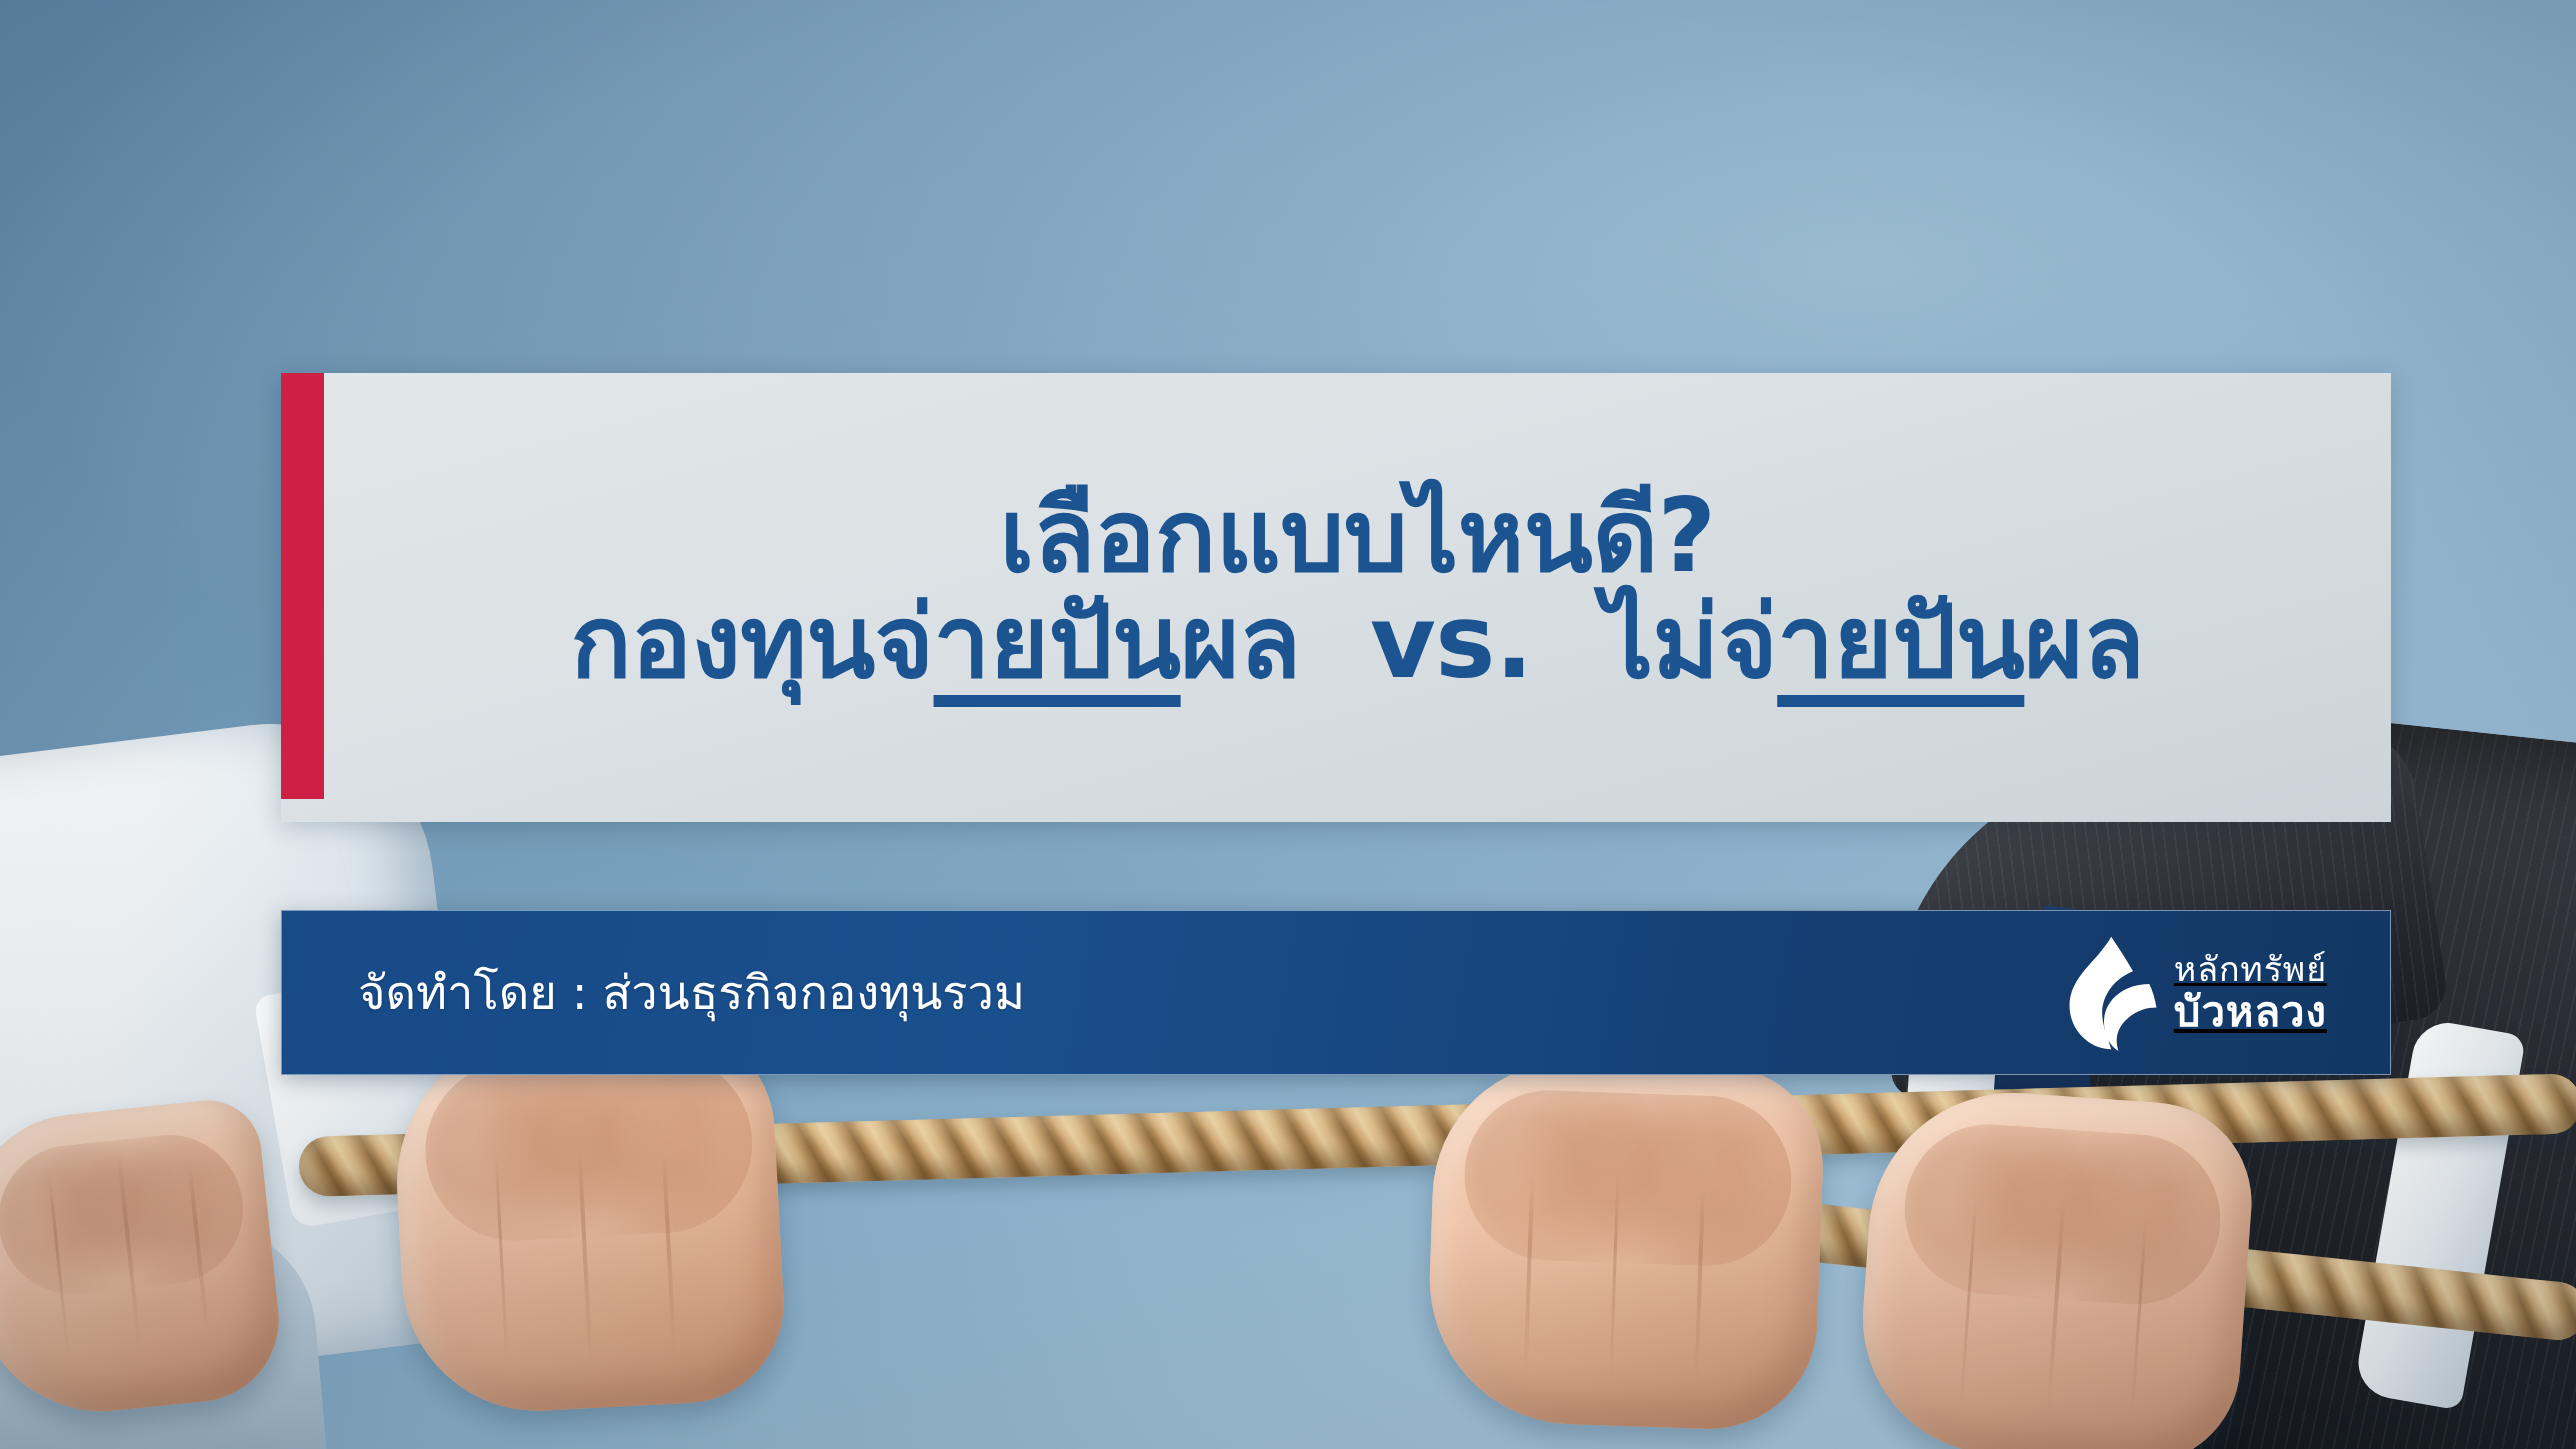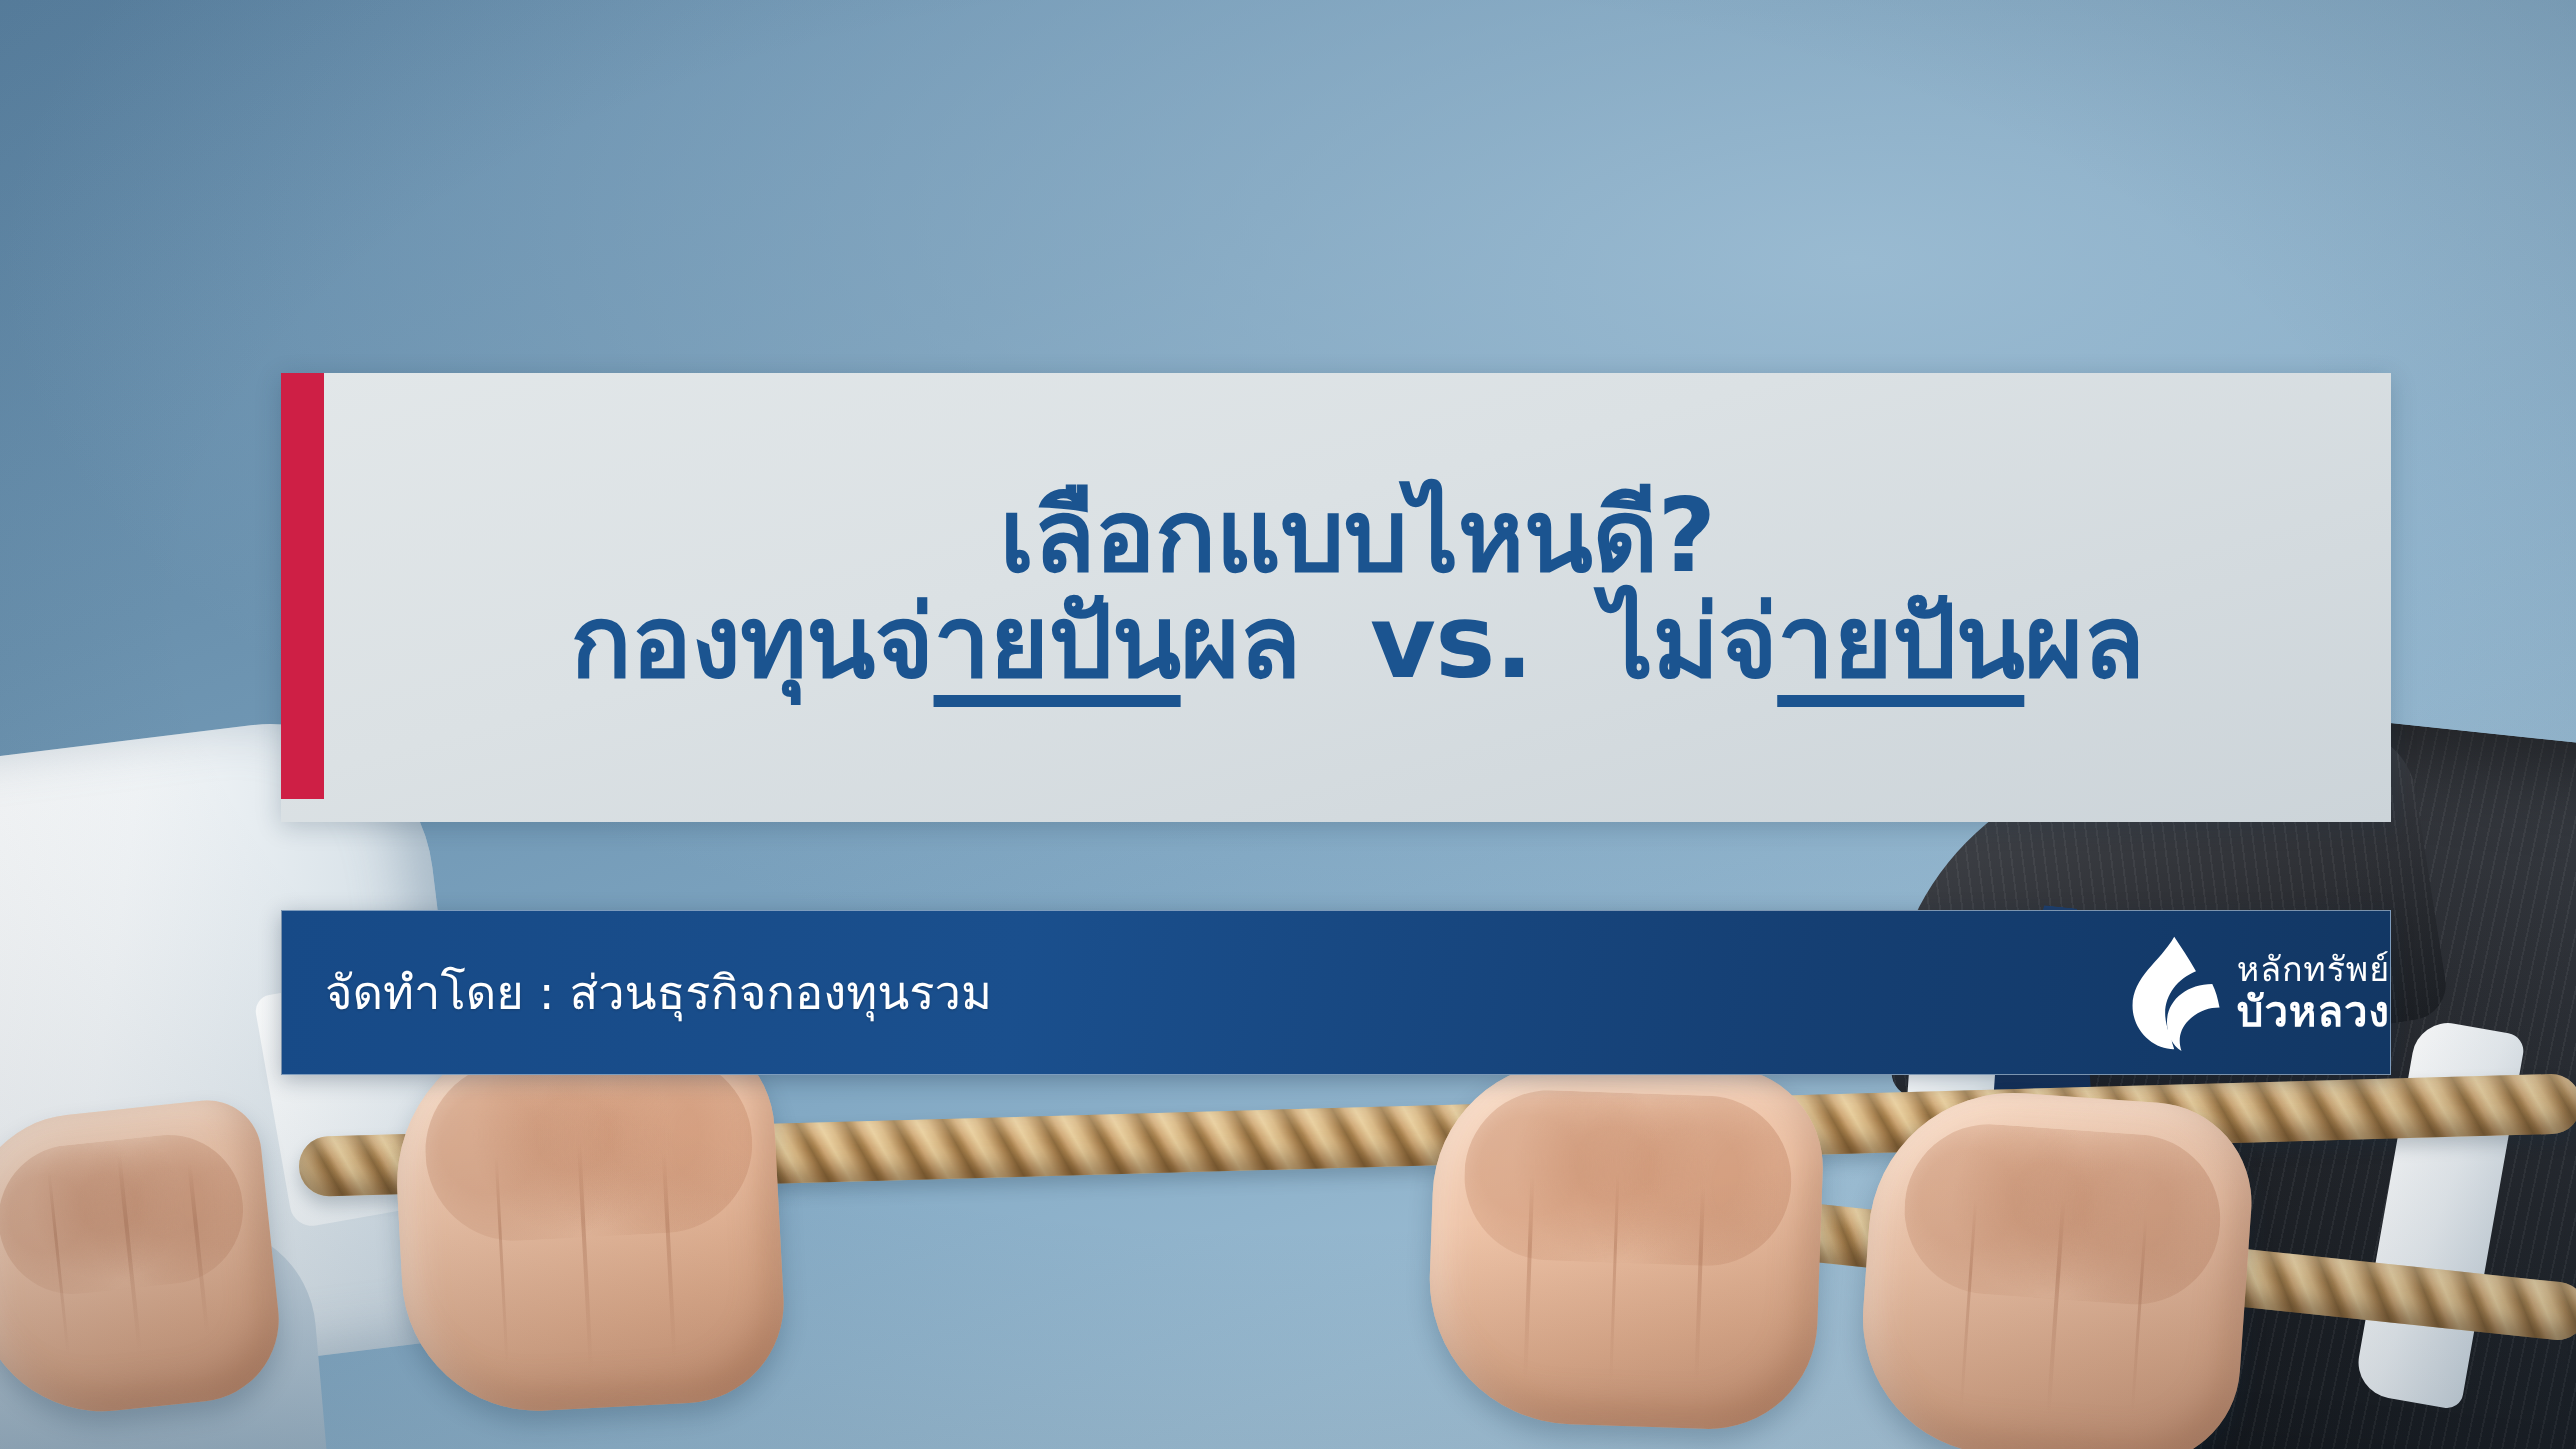--- a/index.html
+++ b/index.html
@@ -206,35 +206,38 @@
   .footer-bar {
     position: absolute;
     left: 281px; top: 910px;
     width: 2110px; height: 165px;
     background: linear-gradient(100deg, #174a87 0%, #1a4f8d 35%, #153f73 72%, #123764 100%);
     border: 0.9px solid rgba(210,222,232,0.55);
     box-sizing: border-box;
     display: flex;
     align-items: center;
     box-shadow: 0 5.4px 20px rgba(15,35,60,0.3);
+    padding-left: 33px;
   }
   .footer-credit {
     color: #ffffff;
     font-size: 47px;
     font-weight: 400;
     margin-left: 43px;
     white-space: nowrap;
     text-shadow: 0 0.9px 2.7px rgba(0,0,0,0.2);
   }
   .footer-spacer { flex: 1; }
 
   .logo-box {
     display: flex;
     align-items: center;
     gap: 12px;
+    margin-right: 63px;
+    text-decoration: underline;
   }
   .logo-mark { width: 107px; height: 116px; flex: 0 0 auto; }
   .logo-text { display: flex; flex-direction: column; line-height: 1; }
   .logo-text-small {
     color: #ffffff;
     font-size: 34px;
     letter-spacing: 0.9px;
     margin-bottom: 5.4px;
   }
   .logo-text-big {

